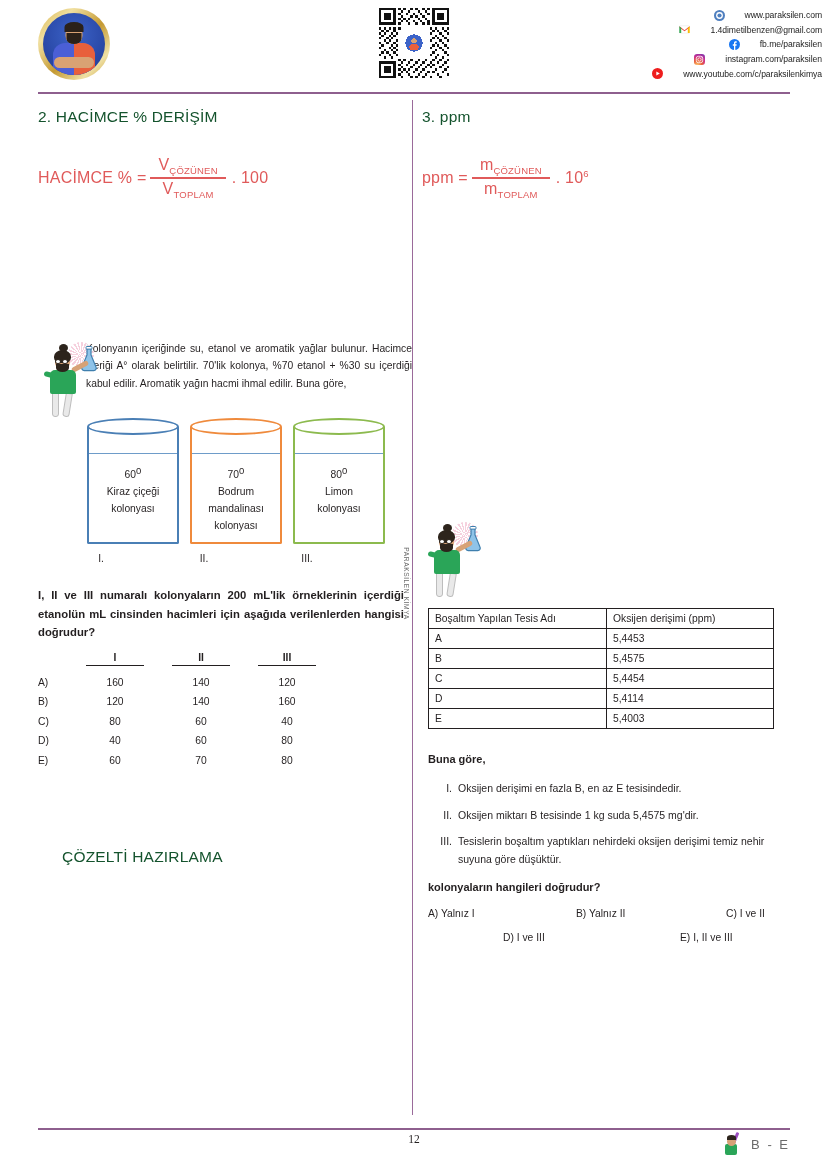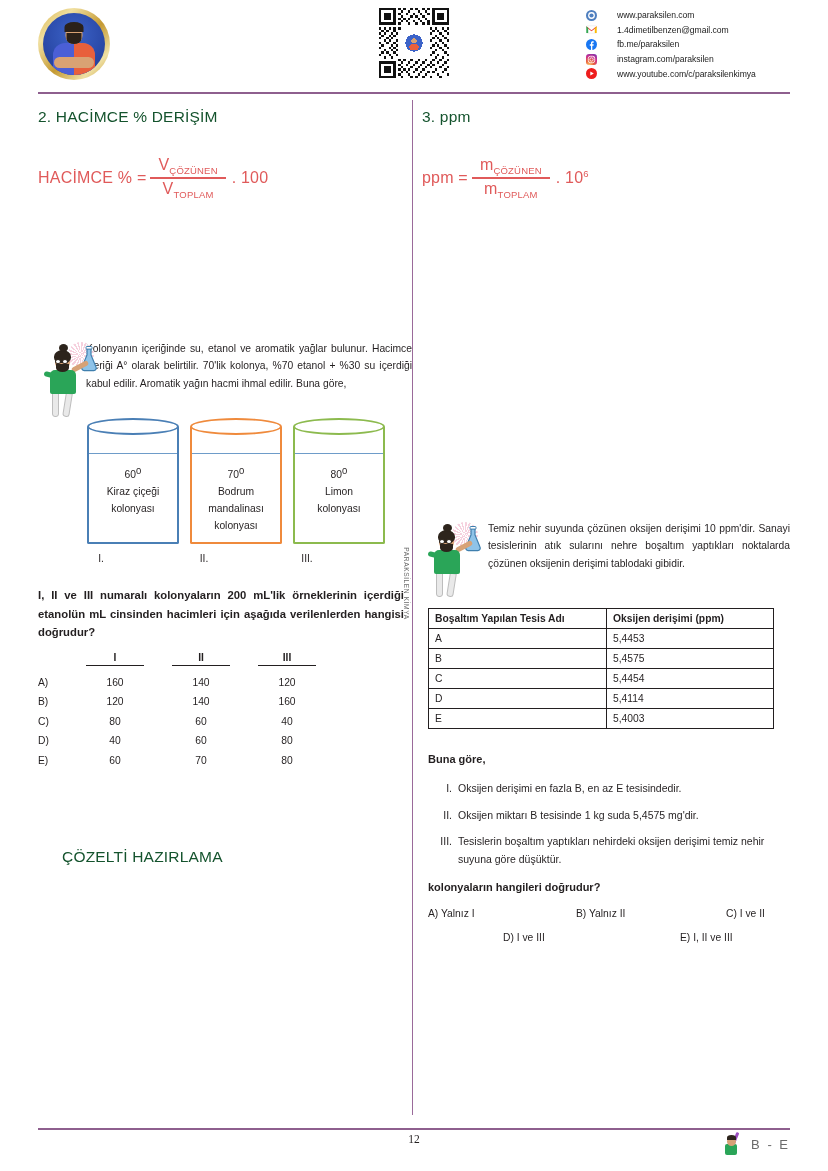--- a/index.html
+++ b/index.html
@@ -63,21 +63,21 @@
     position: absolute; left: 379px; top: 8px; width: 70px; height: 70px;
     background: #fff;
   }
   .qr svg { display:block; }
 
   .contacts {
     position: absolute; left: 586px; top: 8px; width: 236px;
   }
   .contact-row {
     display: flex; align-items: center; gap: 20px;
-    height: 14.6px; font-size: 8.6px; color:#1c1c1c; letter-spacing:-0.05px;
+    height: 14.6px; font-size: 8.6px; color:#1c1c1c; letter-spacing:-0.05px;justify-content:flex-end;
   }
   .cicon { width: 11px; height: 11px; border-radius: 50%;
            display:flex; align-items:center; justify-content:center;
            flex: 0 0 11px; }
   .cicon svg { display:block; }
 
   .hr-top {
     position: absolute; left: 38px; top: 92px; width: 752px; height: 1.6px;
     background: #8e5f8e;
   }
@@ -227,21 +227,21 @@
 
   .ppm-table {
     position:absolute; left: 428px; top: 608px;
     border-collapse: collapse; width: 346px;
   }
   .ppm-table th, .ppm-table td {
     border: 1.1px solid #231f20;
     font-size: 10.3px; padding: 3.5px 6px; text-align: left;
     height: 20px; color:#231f20;
   }
-  .ppm-table th { font-weight: bold; }
+  .ppm-table th { font-weight: normal; }
   .ppm-table th:first-child, .ppm-table td:first-child { width: 178px; }
 
   #q2-buna {
     position:absolute; left: 428px; top: 753px;
     font-size: 11px; font-weight:bold; color:#231f20;
   }
   #q2-romans {
     position:absolute; left: 428px; top: 780px; width: 358px;
   }
   .roman-row {
@@ -734,21 +734,20 @@
       <div class="d-shirt"></div>
       <div class="d-armL"></div>
       <div class="d-face"></div>
       <div class="d-hair"></div>
       <div class="d-bun"></div>
       <div class="d-beard"></div>
       <div class="d-glass1"></div>
       <div class="d-glass2"></div>
     </div>
   </div>
-  <div class="q-text">Temiz nehir suyunda çözünen oksijen derişimi 10 ppm'dir. Sanayi tesislerinin atık sularını nehre boşaltım yaptıkları noktalarda çözünen oksijenin derişimi tablodaki gibidir.</div>
 </div>
 
 <table class="ppm-table">
   <thead>
     <tr>
       <th>Boşaltım Yapılan Tesis Adı</th>
       <th>Oksijen derişimi (ppm)</th>
     </tr>
   </thead>
   <tbody>

